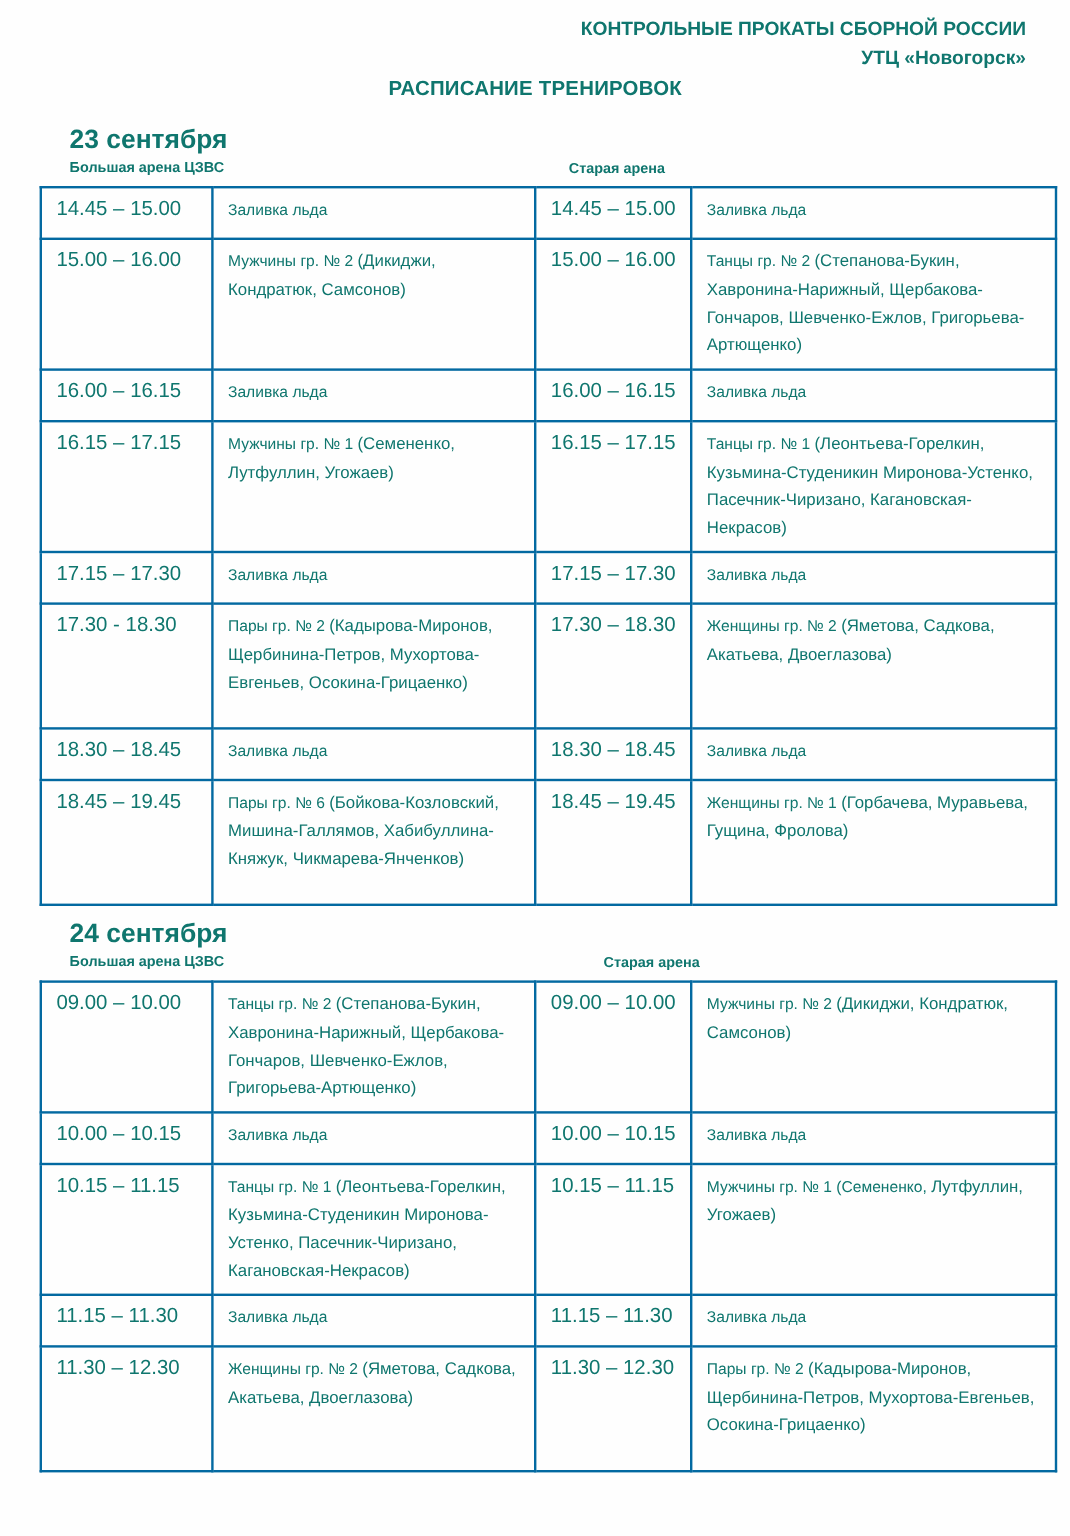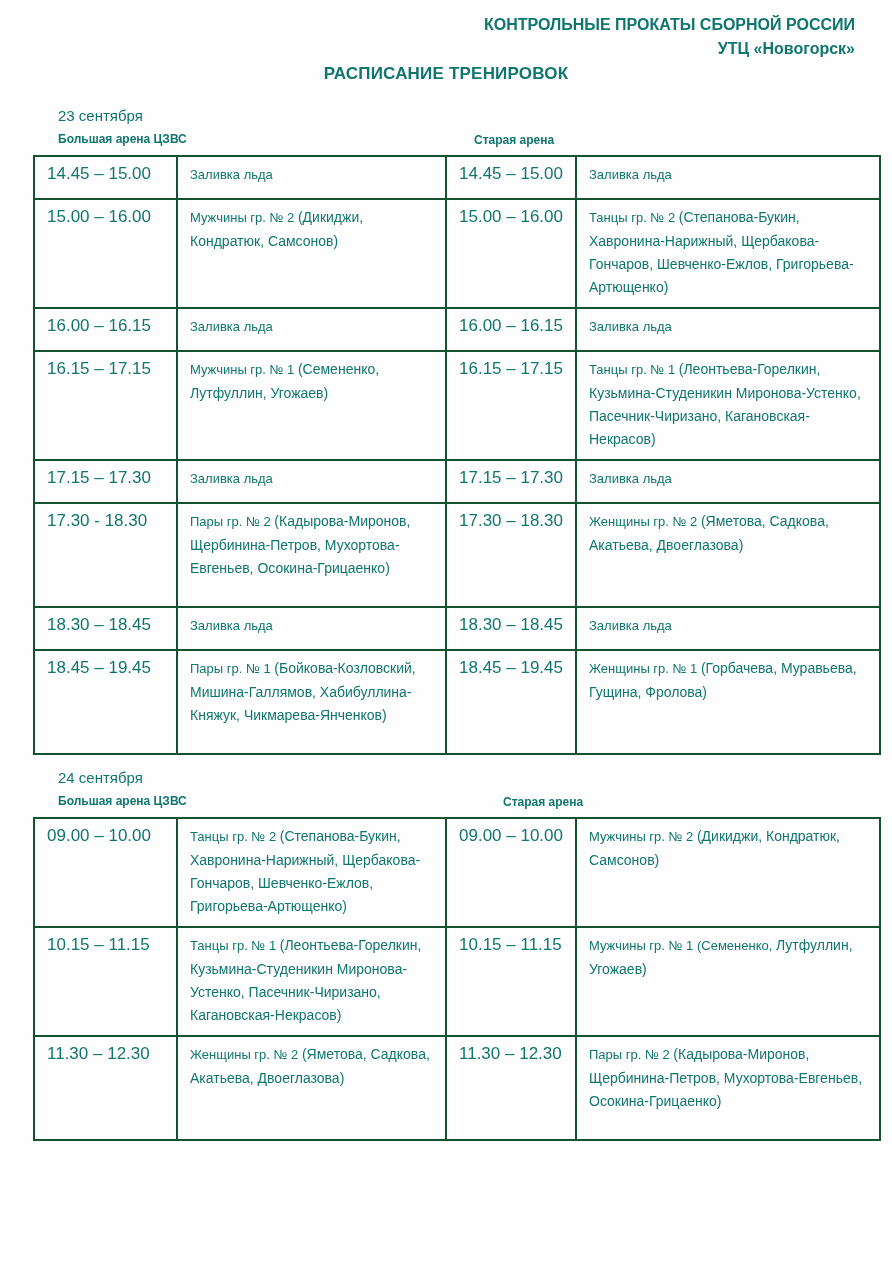--- a/index.html
+++ b/index.html
@@ -23,22 +23,22 @@
   .doc-title {
     margin-top: 2px;
     text-align: center;
     font-weight: bold;
     font-size: 17px;
     line-height: 22px;
     letter-spacing: 0.2px;
   }
   .section-date {
     margin: 20px 0 0 58px;
-    font-weight: normal;
-    font-size: 15px;
+    font-weight: bold;
+    font-size: 22px;
     line-height: 22px;
   }
   .section-2 .section-date { margin-top: 12px; }
   .arena-row {
     position: relative;
     height: 25px;
     font-weight: bold;
     font-size: 12px;
     line-height: 25px;
   }
@@ -46,21 +46,21 @@
   .arena-right { position: absolute; left: 474px; top: 1px; }
   .section-2 .arena-right { left: 503px; }
   table.schedule {
     margin-left: 33px;
     margin-top: 3px;
     border-collapse: collapse;
     table-layout: fixed;
     width: 846px;
   }
   table.schedule td {
-    border: 2px solid #14532d;
+    border: 2px solid #0369a1;
     vertical-align: top;
     font-size: 17px;
     line-height: 23px;
     padding: 5px 8px 9px 12px;
   }
   td.time-cell { padding-left: 13px; white-space: nowrap; }
   tr.ice-row td { height: 24px; padding-bottom: 12px; }
   tr.session-row td { height: 88px; }
   .desc-cell .main  { font-size: 13px; }
   .desc-cell .names { font-size: 14px; line-height: 21px; }
@@ -132,21 +132,21 @@
             <td class="desc-cell"><span class="main">Женщины гр. № 2 </span><span class="names">(Яметова, Садкова, Акатьева, Двоеглазова)</span></td>
           </tr>
           <tr class="ice-row">
             <td class="time-cell">18.30 – 18.45</td>
             <td class="desc-cell"><span class="main">Заливка льда</span></td>
             <td class="time-cell">18.30 – 18.45</td>
             <td class="desc-cell"><span class="main">Заливка льда</span></td>
           </tr>
           <tr class="session-row">
             <td class="time-cell">18.45 – 19.45</td>
-            <td class="desc-cell"><span class="main">Пары гр. № 1 </span><span class="names">(Бойкова-Козловский, Мишина-Галлямов, Хабибуллина-Княжук, Чикмарева-Янченков)</span></td>
+            <td class="desc-cell"><span class="main">Пары гр. № 6 </span><span class="names">(Бойкова-Козловский, Мишина-Галлямов, Хабибуллина-Княжук, Чикмарева-Янченков)</span></td>
             <td class="time-cell">18.45 – 19.45</td>
             <td class="desc-cell"><span class="main">Женщины гр. № 1 </span><span class="names">(Горбачева, Муравьева, Гущина, Фролова)</span></td>
           </tr>
         </tbody>
     </table>
   </section>
 
   <section class="section-2">
     <div class="section-date">24 сентября</div>
     <div class="arena-row">
@@ -160,26 +160,38 @@
           <col class="col-t2">
           <col class="col-d2">
       </colgroup>
       <tbody>
           <tr class="session-row">
             <td class="time-cell">09.00 – 10.00</td>
             <td class="desc-cell"><span class="main">Танцы гр. № 2 </span><span class="names">(Степанова-Букин, Хавронина-Нарижный, Щербакова-Гончаров, Шевченко-Ежлов, Григорьева-Артющенко)</span></td>
             <td class="time-cell">09.00 – 10.00</td>
             <td class="desc-cell"><span class="main">Мужчины гр. № 2 </span><span class="names">(Дикиджи, Кондратюк, Самсонов)</span></td>
           </tr>
+          <tr class="ice-row">
+            <td class="time-cell">10.00 – 10.15</td>
+            <td class="desc-cell"><span class="main">Заливка льда</span></td>
+            <td class="time-cell">10.00 – 10.15</td>
+            <td class="desc-cell"><span class="main">Заливка льда</span></td>
+          </tr>
           <tr class="session-row">
             <td class="time-cell">10.15 – 11.15</td>
             <td class="desc-cell"><span class="main">Танцы гр. № 1 </span><span class="names">(Леонтьева-Горелкин, Кузьмина-Студеникин Миронова-Устенко, Пасечник-Чиризано, Кагановская-Некрасов)</span></td>
             <td class="time-cell">10.15 – 11.15</td>
             <td class="desc-cell"><span class="main">Мужчины гр. № 1  (Семененко, </span><span class="names">Лутфуллин,  Угожаев)</span></td>
           </tr>
+          <tr class="ice-row">
+            <td class="time-cell">11.15 – 11.30</td>
+            <td class="desc-cell"><span class="main">Заливка льда</span></td>
+            <td class="time-cell">11.15 – 11.30</td>
+            <td class="desc-cell"><span class="main">Заливка льда</span></td>
+          </tr>
           <tr class="session-row">
             <td class="time-cell">11.30 – 12.30</td>
             <td class="desc-cell"><span class="main">Женщины гр. № 2 </span><span class="names">(Яметова, Садкова, Акатьева, Двоеглазова)</span></td>
             <td class="time-cell">11.30 – 12.30</td>
             <td class="desc-cell"><span class="main">Пары гр. № 2 </span><span class="names">(Кадырова-Миронов, Щербинина-Петров, Мухортова-Евгеньев, Осокина-Грицаенко)</span></td>
           </tr>
         </tbody>
     </table>
   </section>
 

